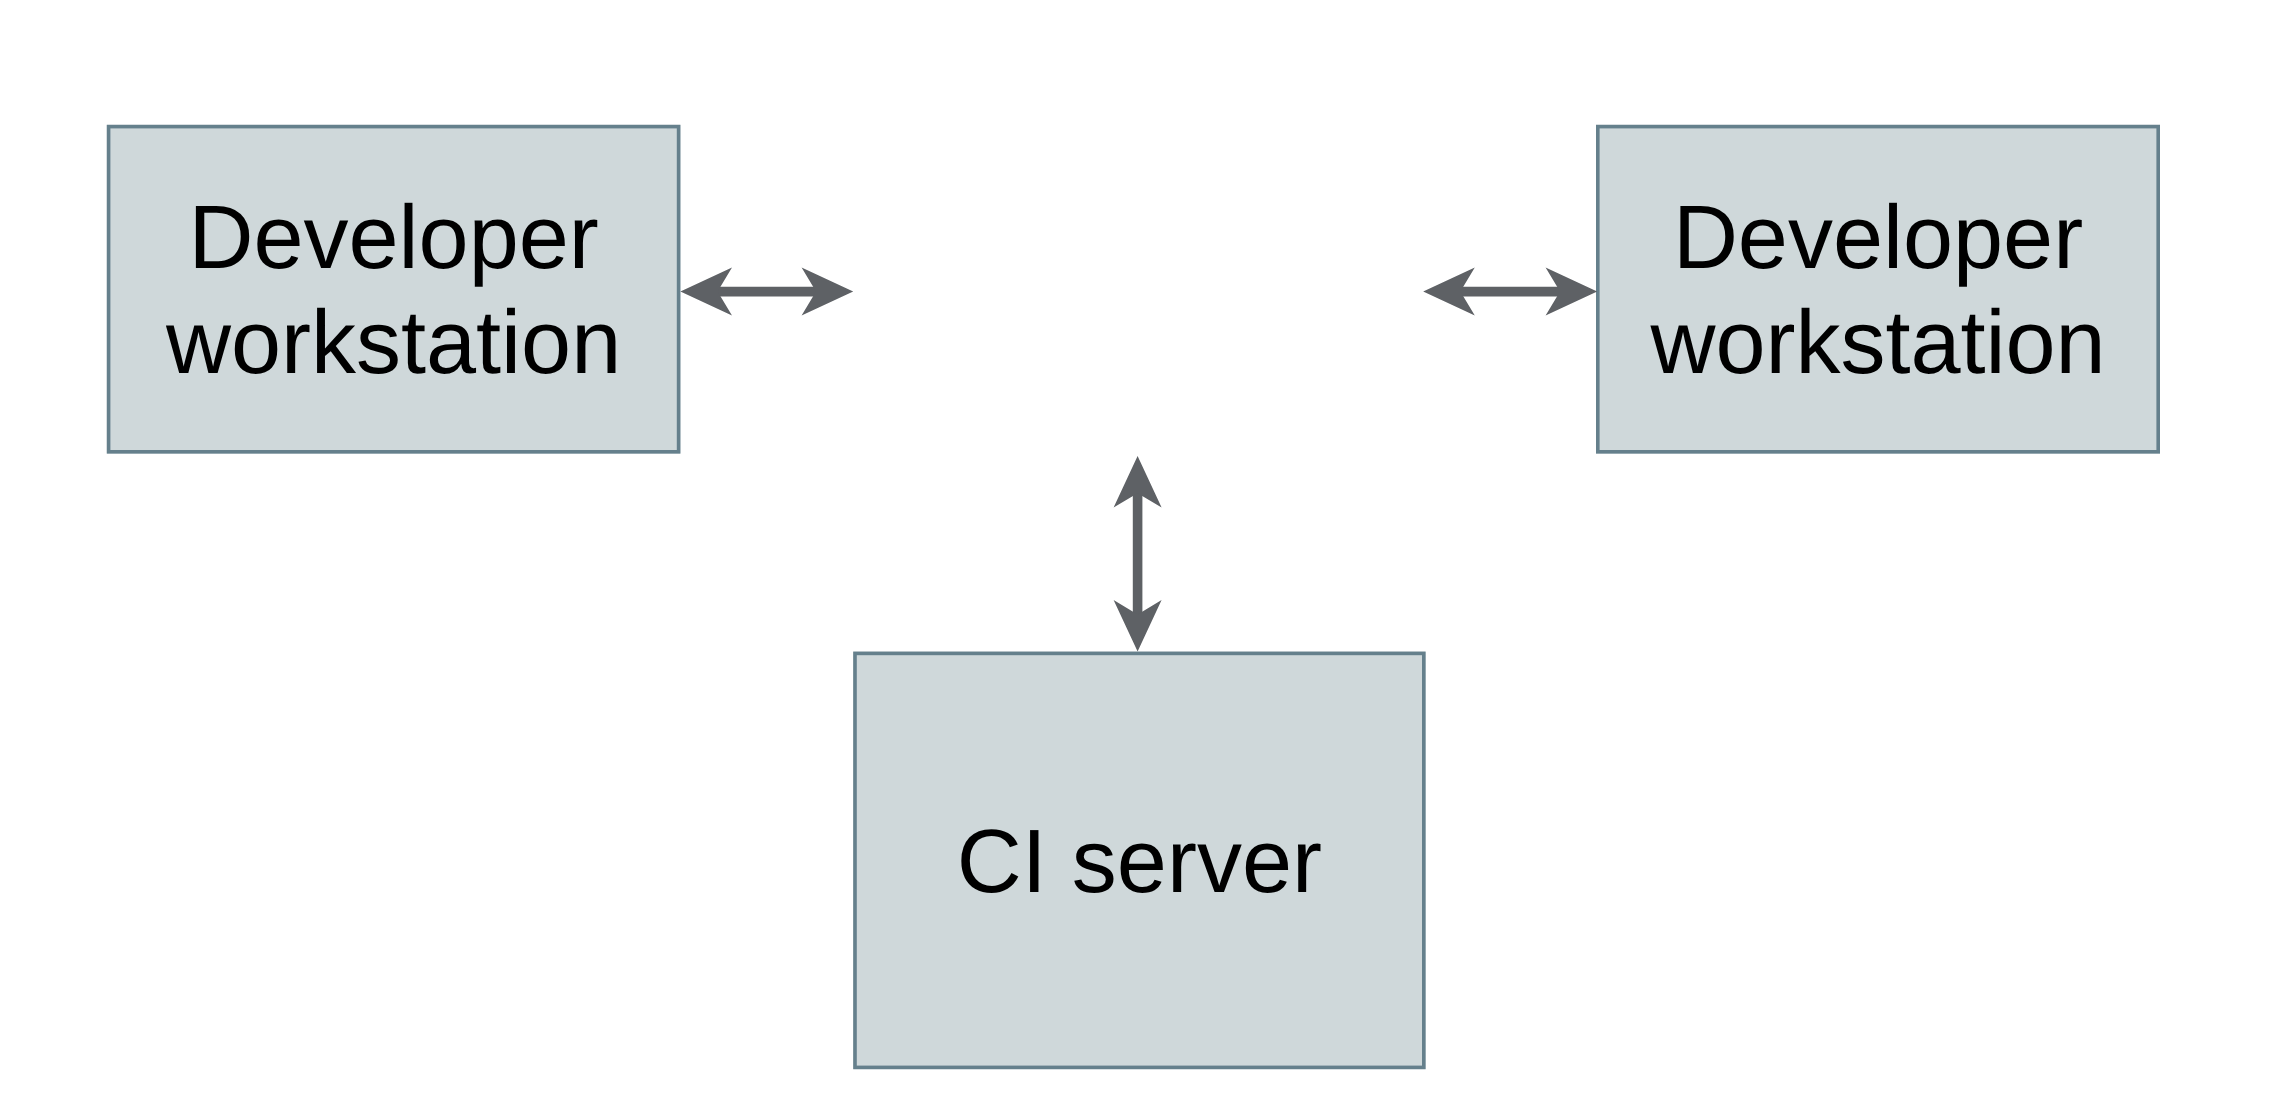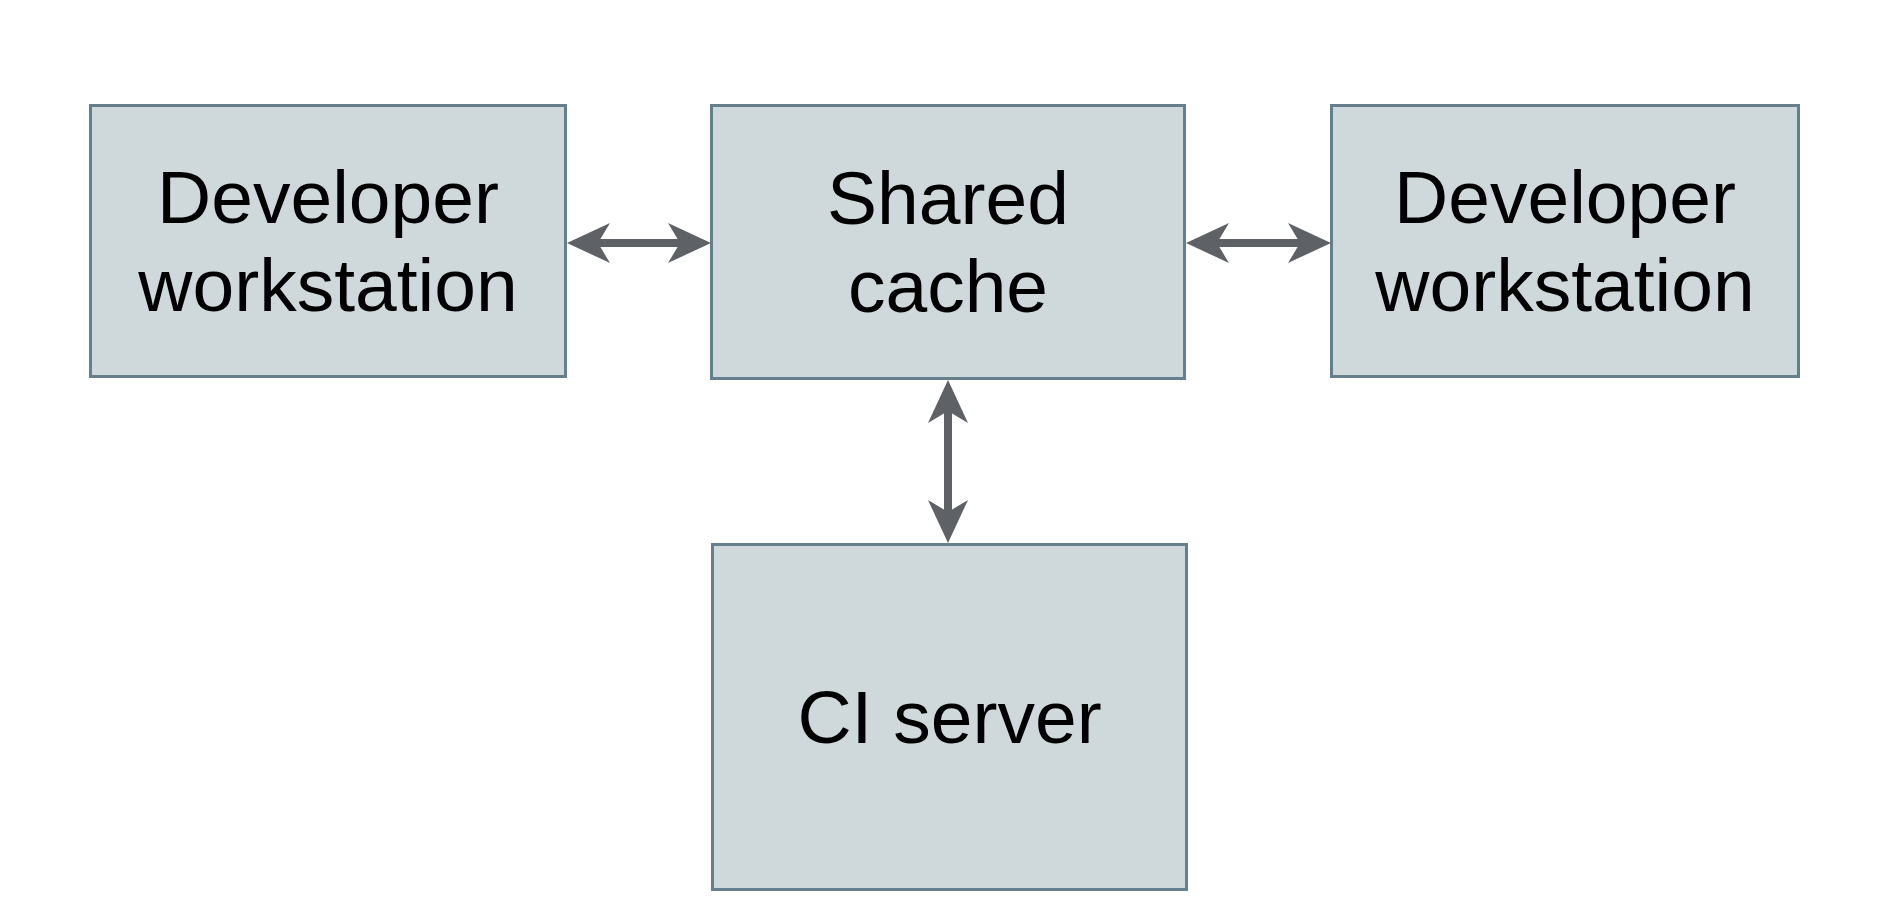--- a/index.html
+++ b/index.html
@@ -56,24 +56,20 @@
 </head>
 <body>
 
 <div class="canvas">
 
   <div class="node node-left">
     <span class="line">Developer</span>
     <span class="line">workstation</span>
   </div>
 
-  <div class="node node-center">
-    <span class="line">Shared</span>
-    <span class="line">cache</span>
-  </div>
 
   <div class="node node-right">
     <span class="line">Developer</span>
     <span class="line">workstation</span>
   </div>
 
   <div class="node node-ci">
     <span class="line">CI server</span>
   </div>
 

